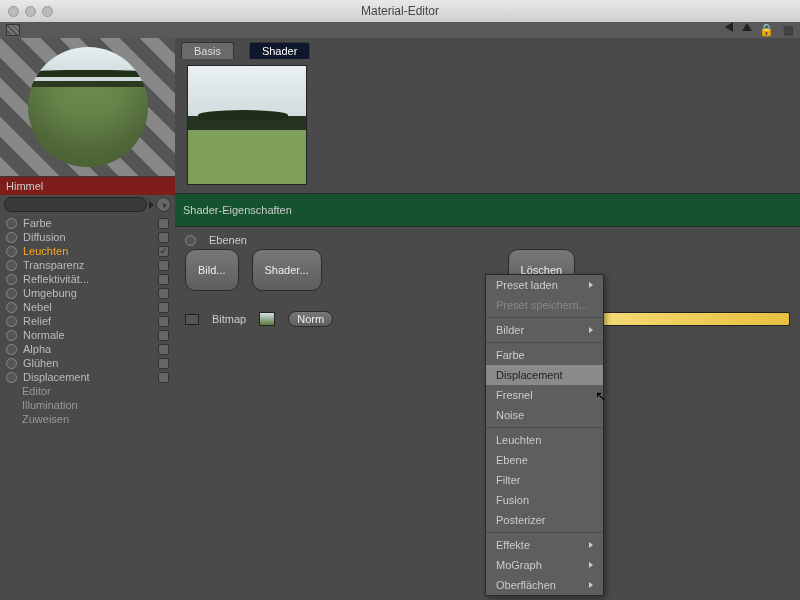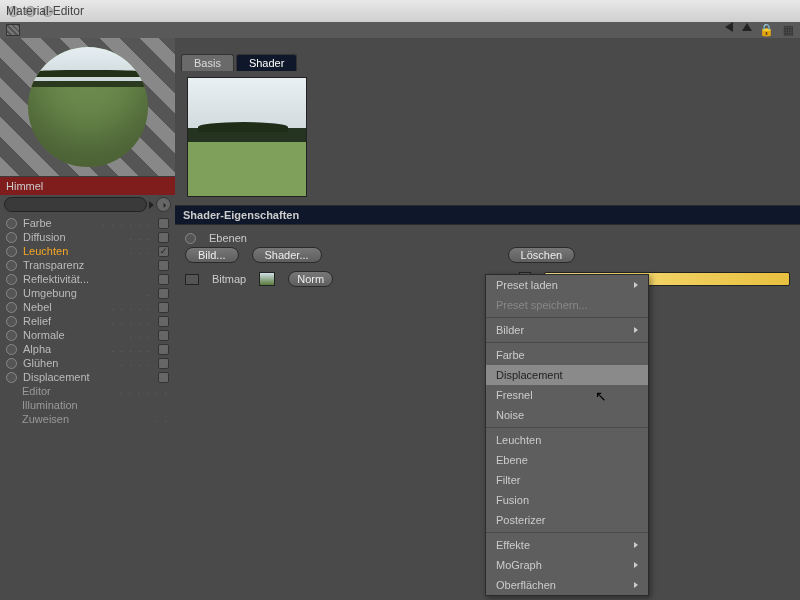--- a/index.html
+++ b/index.html
@@ -1,21 +1,21 @@
 <!DOCTYPE html>
 <html><head>
 <meta charset="utf-8">
 <style>
   * { box-sizing: border-box; margin: 0; padding: 0; font-family: "Lucida Grande", Arial, sans-serif; font-size: 11px; }
   body { background: #4a4a4a; width: 800px; height: 600px; overflow: hidden; color: #ccc; }
 
   .titlebar { background: linear-gradient(#e8e8e8,#cfcfcf); height: 22px; display:flex; align-items:center; padding:0 8px; color:#333; position:relative; }
   .traffic { display:flex; gap:6px; }
   .tdot { width:11px; height:11px; border-radius:50%; background:#bbb; border:1px solid #999; }
-  .titlebar .title { position:absolute; left:0; right:0; font-size:12px; color:#444; pointer-events:none;margin-left:6px; }
+  .titlebar .title { position:absolute; left:0; right:0; text-align:center; font-size:12px; color:#444; pointer-events:none; }
 
   .toolbar { background:#595959; height:16px; display:flex; align-items:center; justify-content:space-between; padding:0 6px; }
   .hatch { width:14px; height:12px; background: repeating-linear-gradient(45deg,#777 0 2px,#555 2px 4px); border:1px solid #333; }
   .right-icons { display:flex; gap:8px; }
   .tri { width:0; height:0; border-left:5px solid transparent; border-right:5px solid transparent; border-bottom:8px solid #222; }
   .tri.left { transform: rotate(-90deg); }
   .tri.up {}
   .lock { font-size:12px; color:#333; }
 
   .main { display:flex; height: calc(600px - 38px); }
@@ -36,43 +36,43 @@
   .ch { display:flex; align-items:center; padding:1px 6px; gap:6px; }
   .ch .radio { width:11px; height:11px; border-radius:50%; border:1px solid #888; background:#555; flex-shrink:0; }
   .ch .label { flex:1; color:#bbb; }
   .ch .label.active { color:#f5a623; }
   .ch .dots { color:#666; letter-spacing:2px; font-size:9px;}
   .ch .chk { width:11px; height:11px; background:#666; border:1px solid #333; border-radius:2px; flex-shrink:0; display:flex; align-items:center; justify-content:center; font-size:9px; color:#222;}
   .ch.sub { padding-left:22px; }
   .ch.sub .label { color:#999; }
 
   .content { flex:1; background:#4a4a4a; position:relative; }
-  .tabs { display:flex; gap:2px; padding:16px 6px 0 6px; }
+  .tabs { display:flex; gap:15px; padding:4px 6px 0 6px; }
   .tab { padding:2px 12px; background:#6a6a6a; border-radius:3px 3px 0 0; color:#ddd; border:1px solid #333; border-bottom:none; }
   .tab.active { background:#0f172a; color:#fff; }
 
   .thumb-area { padding:6px 12px 8px 12px; }
   .thumb { width:120px; height:120px; border:1px solid #222; background:#7fa05a; position:relative; overflow:hidden;}
   .thumb .sky2 { position:absolute; top:0; left:0; right:0; height:55px; background:linear-gradient(#e9f0f3,#d0d9db); }
   .thumb .trees { position:absolute; top:50px; left:0; right:0; height:14px; background:#253420; }
   .thumb .trees::before{content:"";position:absolute;top:-6px;left:10px;width:90px;height:10px;background:#1e2d18;border-radius:50% 50% 0 0;}
 
-  .section-header { background:#0f172a; padding:3px 8px; color:#ccc; font-weight:bold; border-top:1px solid #2a2a2a; border-bottom:1px solid #2a2a2a;}
+  .section-header { background:#14532d; padding:10px 8px; color:#ccc; font-weight:normal; border-top:1px solid #2a2a2a; border-bottom:1px solid #2a2a2a;}
   .props { padding:4px 10px; }
   .row { display:flex; align-items:center; gap:13px; margin:3px 0; }
   .row .radio { width:11px; height:11px; border-radius:50%; border:1px solid #888; background:#555; }
-  .btn { background:linear-gradient(#777,#5e5e5e); border:1px solid #2a2a2a; border-radius:10px; padding:1px 12px; color:#eee; }
+  .btn { background:linear-gradient(#777,#5e5e5e); border:1px solid #2a2a2a; border-radius:10px; padding:14px 12px; color:#eee; }
   .btn.sm { padding:1px 8px; }
   .spin-btns { width:12px; height:14px; background:#555; border:1px solid #222; display:flex; flex-direction:column;}
   .spin-btns div{flex:1;border-bottom:1px solid #333;}
   .layer-icon { width:14px; height:11px; background:#555; border:1px solid #222; display:inline-block;}
   .color-swatch { width:16px; height:14px; border:1px solid #222; background:linear-gradient(#d0e0e6,#5a7a3c); }
   .gradient-bar { flex:1; height:14px; background:linear-gradient(to right,#f8e28a,#f0d060,#e8c040); border:1px solid #222; border-radius:2px; }
 
-  .menu { position:absolute; left:310px; top:236px; width:164px; background:#5e5e5e; border:1px solid #2a2a2a; box-shadow:2px 2px 6px rgba(0,0,0,0.4); z-index:10; }
+  .menu { position:absolute; left:310px; top:236px; width:119px; background:#5e5e5e; border:1px solid #2a2a2a; box-shadow:2px 2px 6px rgba(0,0,0,0.4); z-index:10; }
   .menu-item { padding:4px 10px; color:#ccc; display:flex; justify-content:space-between; align-items:center; }
   .menu-item.disabled { color:#888; }
   .menu-item.hover { background:#8a8a8a; color:#222; }
   .menu-sep { height:1px; background:#4a4a4a; margin:2px 0; }
   .submenu-arrow { width:0;height:0;border-top:3px solid transparent;border-bottom:3px solid transparent;border-left:4px solid #ccc; }
 
   .cursor { position:absolute; left:420px; top:350px; z-index:20; font-size:14px; color:#000; pointer-events:none;}
 </style>
 </head>
 <body>
@@ -214,21 +214,21 @@
       <div class="row">
         <div class="radio"></div>
         <span>Ebenen</span>
       </div>
       <div class="row">
         <div class="btn">Bild...</div>
         <div class="btn">Shader...</div>
         <div style="width:160px"></div>
         <div class="btn">Löschen</div>
       </div>
-      <div class="row" style="margin-top:8px;">
+      <div class="row" style="margin-top:20px;">
         <span class="layer-icon"></span>
         <span>Bitmap</span>
         <span class="color-swatch"></span>
         <div class="btn sm">Norm</div>
         <div style="width:160px"></div>
         <div class="spin-btns">
             <div></div>
             <div></div>
           </div>
         <div class="gradient-bar"></div>

